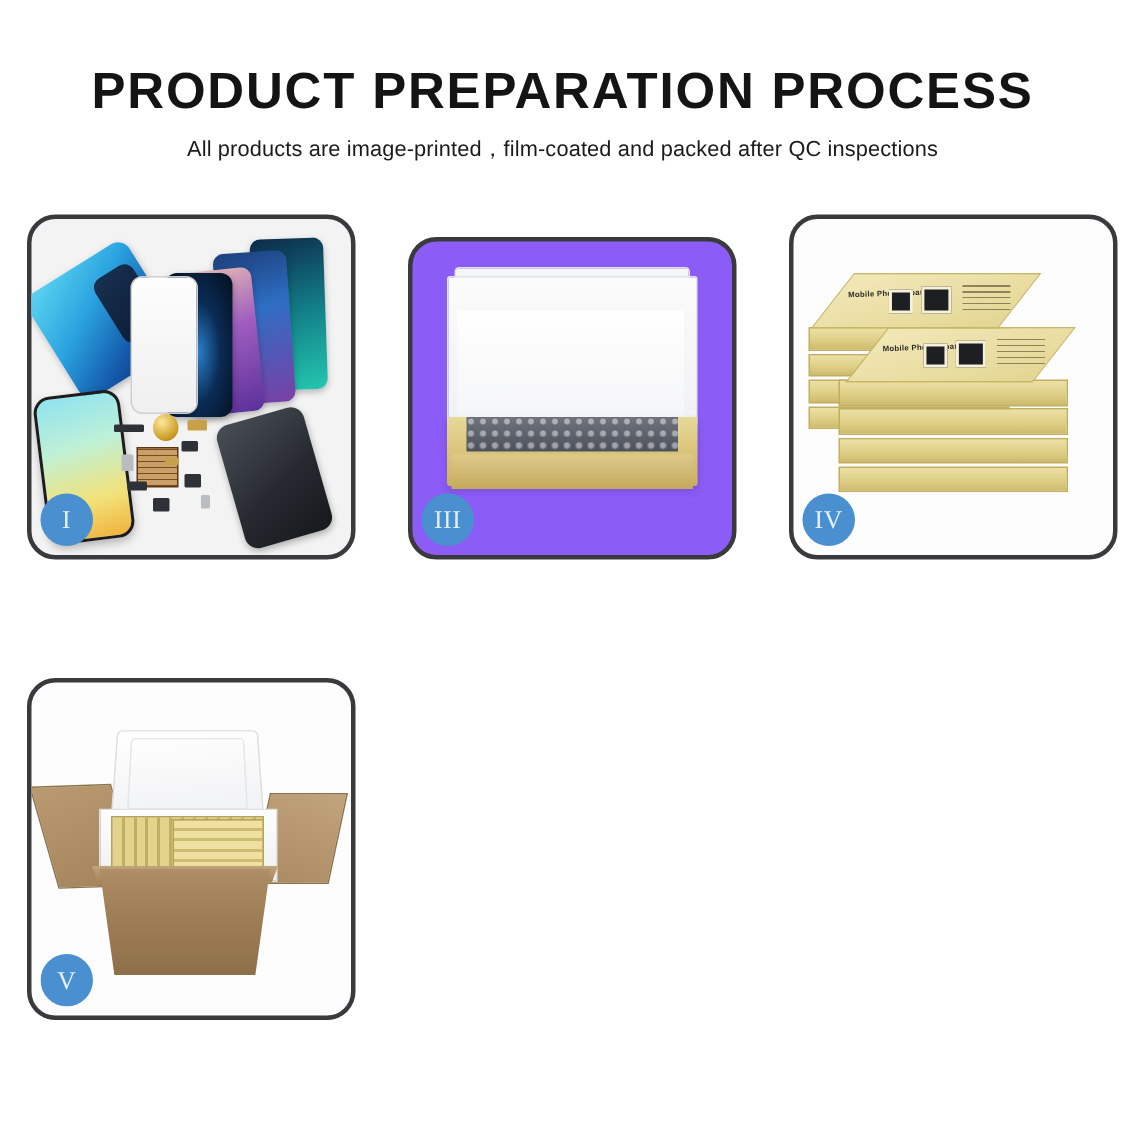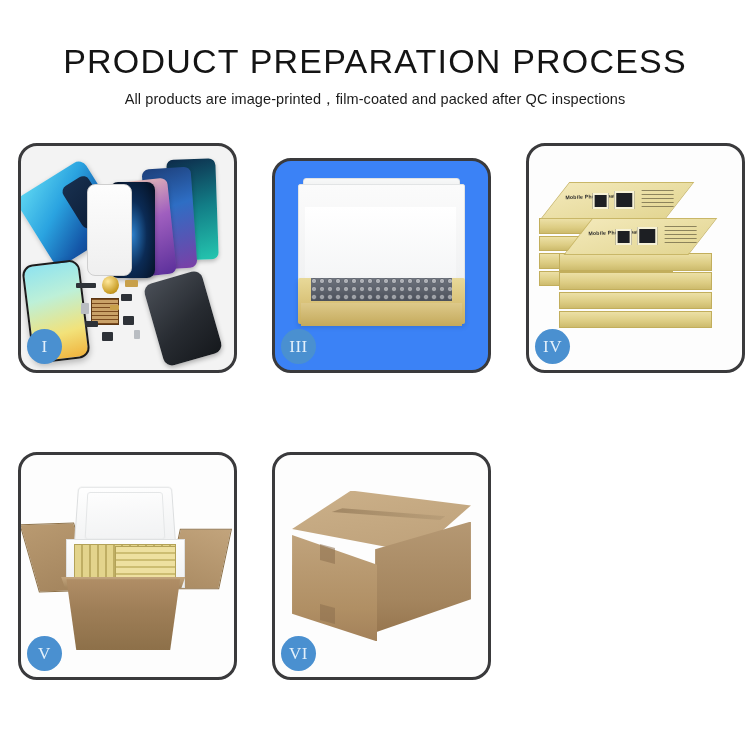--- a/index.html
+++ b/index.html
@@ -16,21 +16,21 @@
     width: 750px; height: 750px;
     background: #ffffff;
   }
 
   
   .header { position: absolute; top: 0; left: 0; width: 750px; }
 
   .title {
     text-align: center;
     font-size: 34px;
-    font-weight: 400;
+    font-weight: 700;
     letter-spacing: 1.2px;
     color: #141414;
     margin-top: 42px;
     white-space: nowrap;
   }
 
   .subtitle {
     text-align: center;
     font-size: 14.5px;
     font-weight: 400;
@@ -184,21 +184,21 @@
     position:absolute; width:7%; height:9%;
     background: linear-gradient(160deg,#e7c36a,#a5781f);
     border-radius:2px; opacity:.95;
   }
   .gold-tab.t1 { left:32%; top:27%; }
   .gold-tab.t2 { left:29%; top:83%; }
   .gold-tab.t3 { left:61%; top:83%; }
   .gold-tab.t4 { left:35%; top:10%; height:5%; width:5%; }
 
   
-  .p3 { background: #3b82f6; margin-top: 15px; }
+  .p3 { background: #8b5cf6; margin-top: 15px; }
   .lid-back {
     position:absolute; left:11%; top:11%; width:78%; height:48%;
     background: linear-gradient(180deg,#fbfbfb 0%,#f0f1f2 100%);
     border:1px solid #e2e4e5;
     border-radius:2px;
   }
   .lid-top {
     position:absolute; left:13%; top:8%; width:74%; height:8%;
     background: linear-gradient(180deg,#f7f8f8,#eceded);
     border:1px solid #e0e2e3;
@@ -429,26 +429,15 @@
         <div class="foamlid"></div>
         <div class="foambox"></div>
         <div class="innerboxes"></div>
         <div class="innerboxes2"></div>
         <div class="carton-rim"></div>
         <div class="carton-body"></div>
       </div>
       <div class="badge">V</div>
     </div>
 
-    <div class="panel p6">
-      <div class="scene">
-        <div class="c-top"></div>
-        <div class="c-seam"></div>
-        <div class="c-right"></div>
-        <div class="c-left"></div>
-        <div class="tape t-up"></div>
-        <div class="tape t-low"></div>
-      </div>
-      <div class="badge">VI</div>
-    </div>
 
   </div>
 </div>
 
 </body></html>

